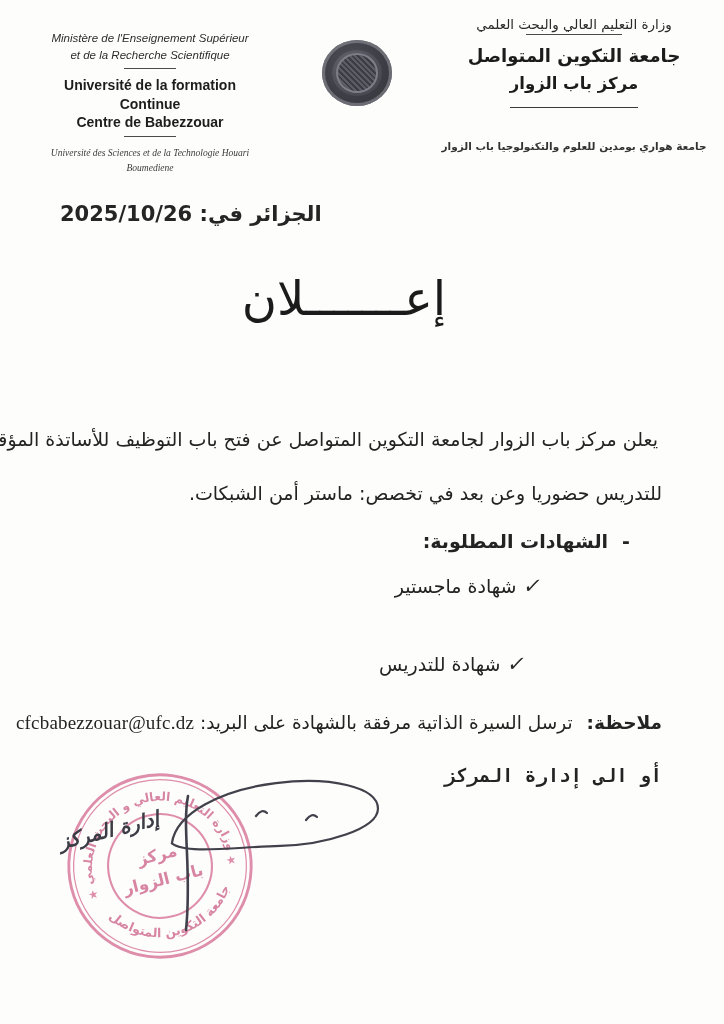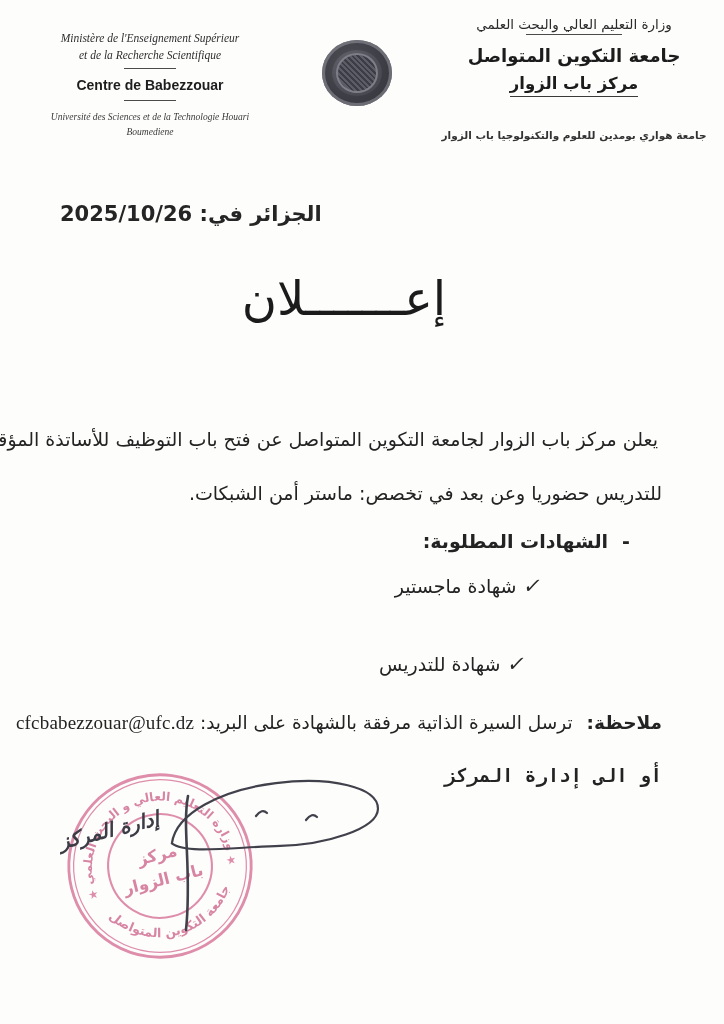--- a/index.html
+++ b/index.html
@@ -9,41 +9,41 @@
     width:724px; height:1024px;
     background:#fdfdfc;
     font-family:"DejaVu Sans", sans-serif;
     color:#232323;
     overflow:hidden;
   }
   .abs { position:absolute; }
 
   
   .hdr-fr { left:36px; top:30px; width:228px; text-align:center; }
-  .fr-ministry { font-family:Liberation Serif, serif; font-style:italic; font-size:11.5px; line-height:1.45; color:#2d2d2d; }
+  .fr-ministry { font-family:Liberation Sans, sans-serif; font-style:italic; font-size:11.5px; line-height:1.45; color:#2d2d2d; }
   .fr-div { width:52px; height:0; border-top:1.5px solid #4a4a4a; margin:5px auto 7px auto; }
   .fr-univ { font-family:"Liberation Sans", sans-serif; font-weight:bold; font-size:14px; line-height:1.3; color:#1d1d1d; }
   .fr-usthb { font-family:"Liberation Serif", serif; font-style:italic; font-size:9.5px; line-height:1.6; color:#3a3a3a; margin-top:9px; }
 
   
   .seal { left:322px; top:40px; width:70px; height:66px; border-radius:50%;
     background:radial-gradient(circle at 40% 35%, #63636c 0%, #4a4a53 55%, #393941 100%);
     box-shadow:inset 0 0 0 3px rgba(150,150,158,.55), inset 0 0 0 10px rgba(40,40,46,.35);
   }
   .seal-inner { position:absolute; left:14px; top:13px; width:42px; height:40px; border-radius:50%;
     border:2px solid #7e7e88;
     background:repeating-linear-gradient(45deg, #5c5c66 0 2px, #3c3c44 2px 4px);
   }
 
   
   .hdr-ar { left:440px; top:16px; width:268px; text-align:center; direction:rtl; }
   .ar-ministry { font-size:13.5px; color:#2a2a2a; letter-spacing:.5px; }
   .ar-ministry-underline { width:96px; height:0; border-top:1.2px solid #4a4a4a; margin:2px auto 6px auto; }
   .ar-univ { font-size:18px; font-weight:bold; color:#1c1c1c; line-height:1.7; }
-  .ar-center { font-size:16.5px; font-weight:bold; color:#1c1c1c; line-height:1.5; display:inline-block; border-bottom:1.5px solid #3a3a3a; padding-bottom:0; }
+  .ar-center { font-size:16.5px; font-weight:bold; color:#1c1c1c; line-height:1.5; display:inline-block; border-bottom:1.5px solid #3a3a3a; padding-bottom:11px; }
   .ar-usthb { font-size:10.5px; font-weight:bold; color:#333; margin-top:32px; }
 
   
   .date-line { left:60px; top:202px; direction:rtl; font-size:21px; font-weight:bold; color:#252525; }
   .doc-title { left:0; top:270px; width:688px; text-align:center; direction:rtl; font-size:48px; color:#1b1b1b; letter-spacing:1px; }
 
   
   .rtl-line { direction:rtl; text-align:right; white-space:nowrap; color:#232323; }
   .para-1 { right:66px; top:428px; font-size:19px; }
   .para-2 { right:62px; top:482px; font-size:19px; }
@@ -65,20 +65,21 @@
     transform:rotate(-14deg); font-style:italic; letter-spacing:1px; }
   .signature { left:128px; top:768px; width:280px; height:185px; pointer-events:none; }
 </style>
 </head>
 <body>
 
 <div class="abs hdr-fr">
   <div class="fr-ministry">Ministère de l'Enseignement Supérieur</div>
   <div class="fr-ministry">et de la Recherche Scientifique</div>
   <div class="fr-div"></div>
+  <div class="fr-univ">Université de la formation Continue</div>
   <div class="fr-univ">Centre de Babezzouar</div>
   <div class="fr-div"></div>
   <div class="fr-usthb">
     <span>Université des Sciences et de la Technologie Houari</span><br>
     <span>Boumediene</span>
   </div>
 </div>
 
 <div class="abs seal">
   <div class="seal-inner"></div>

